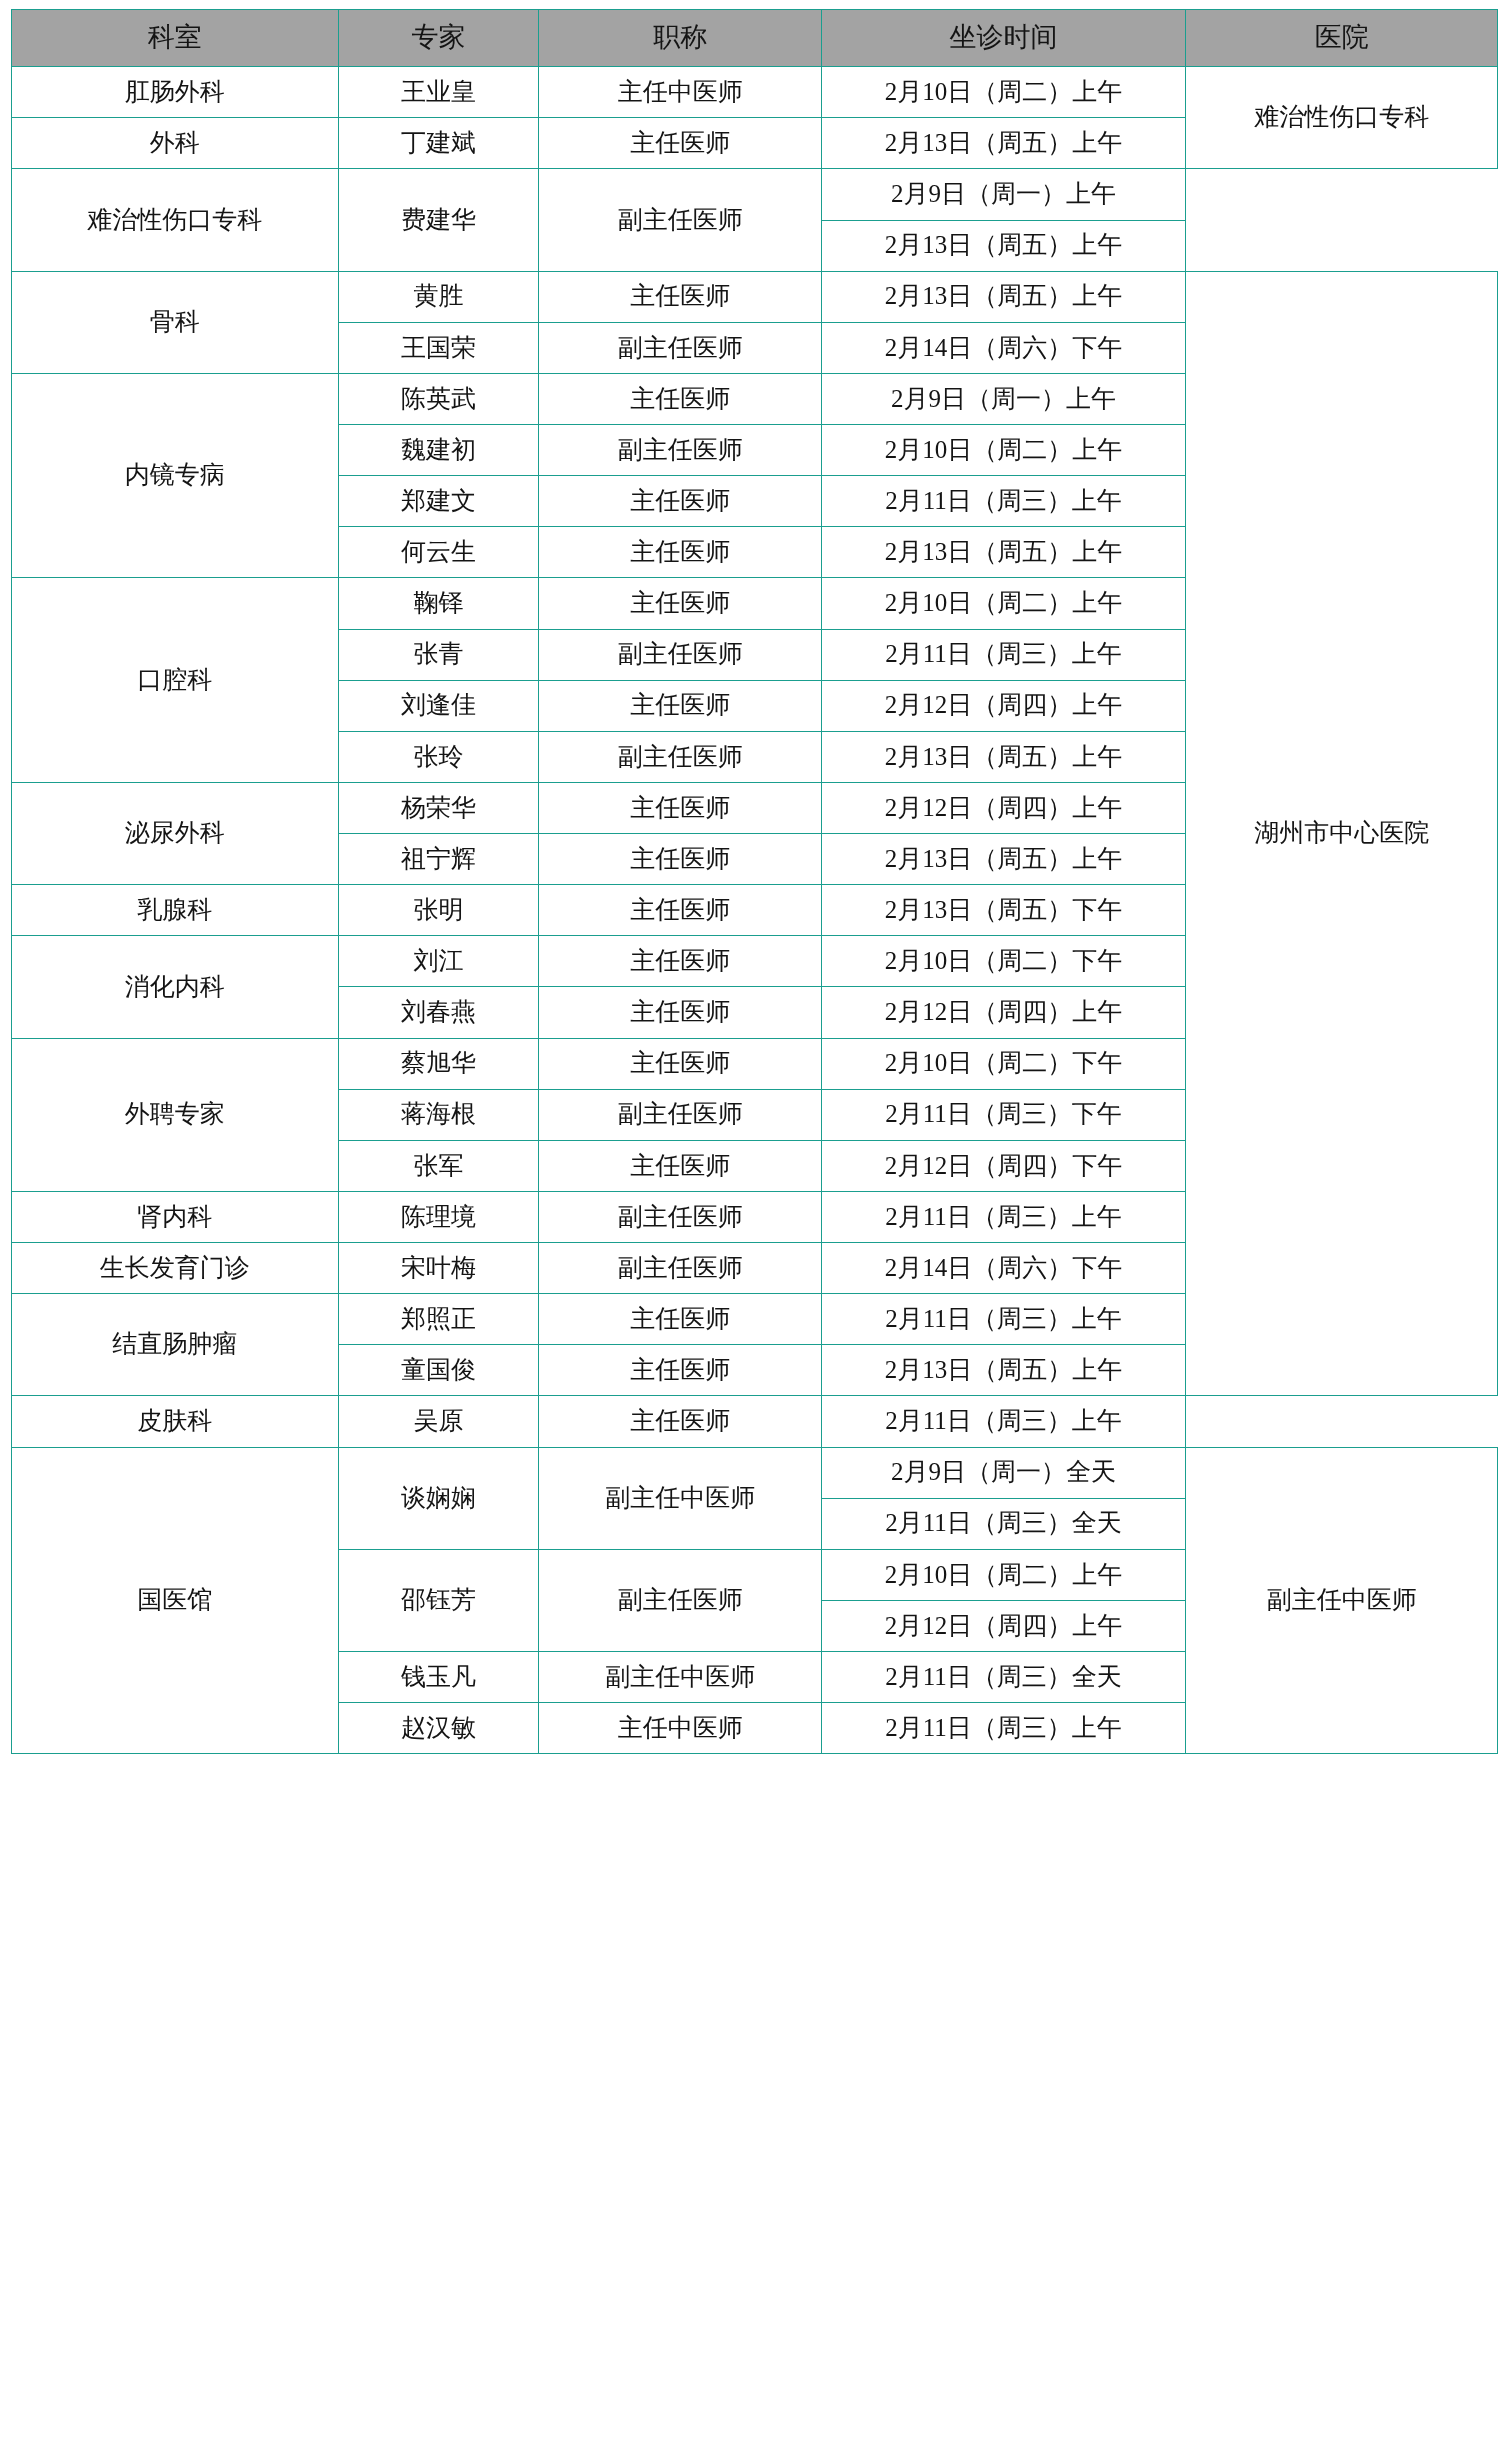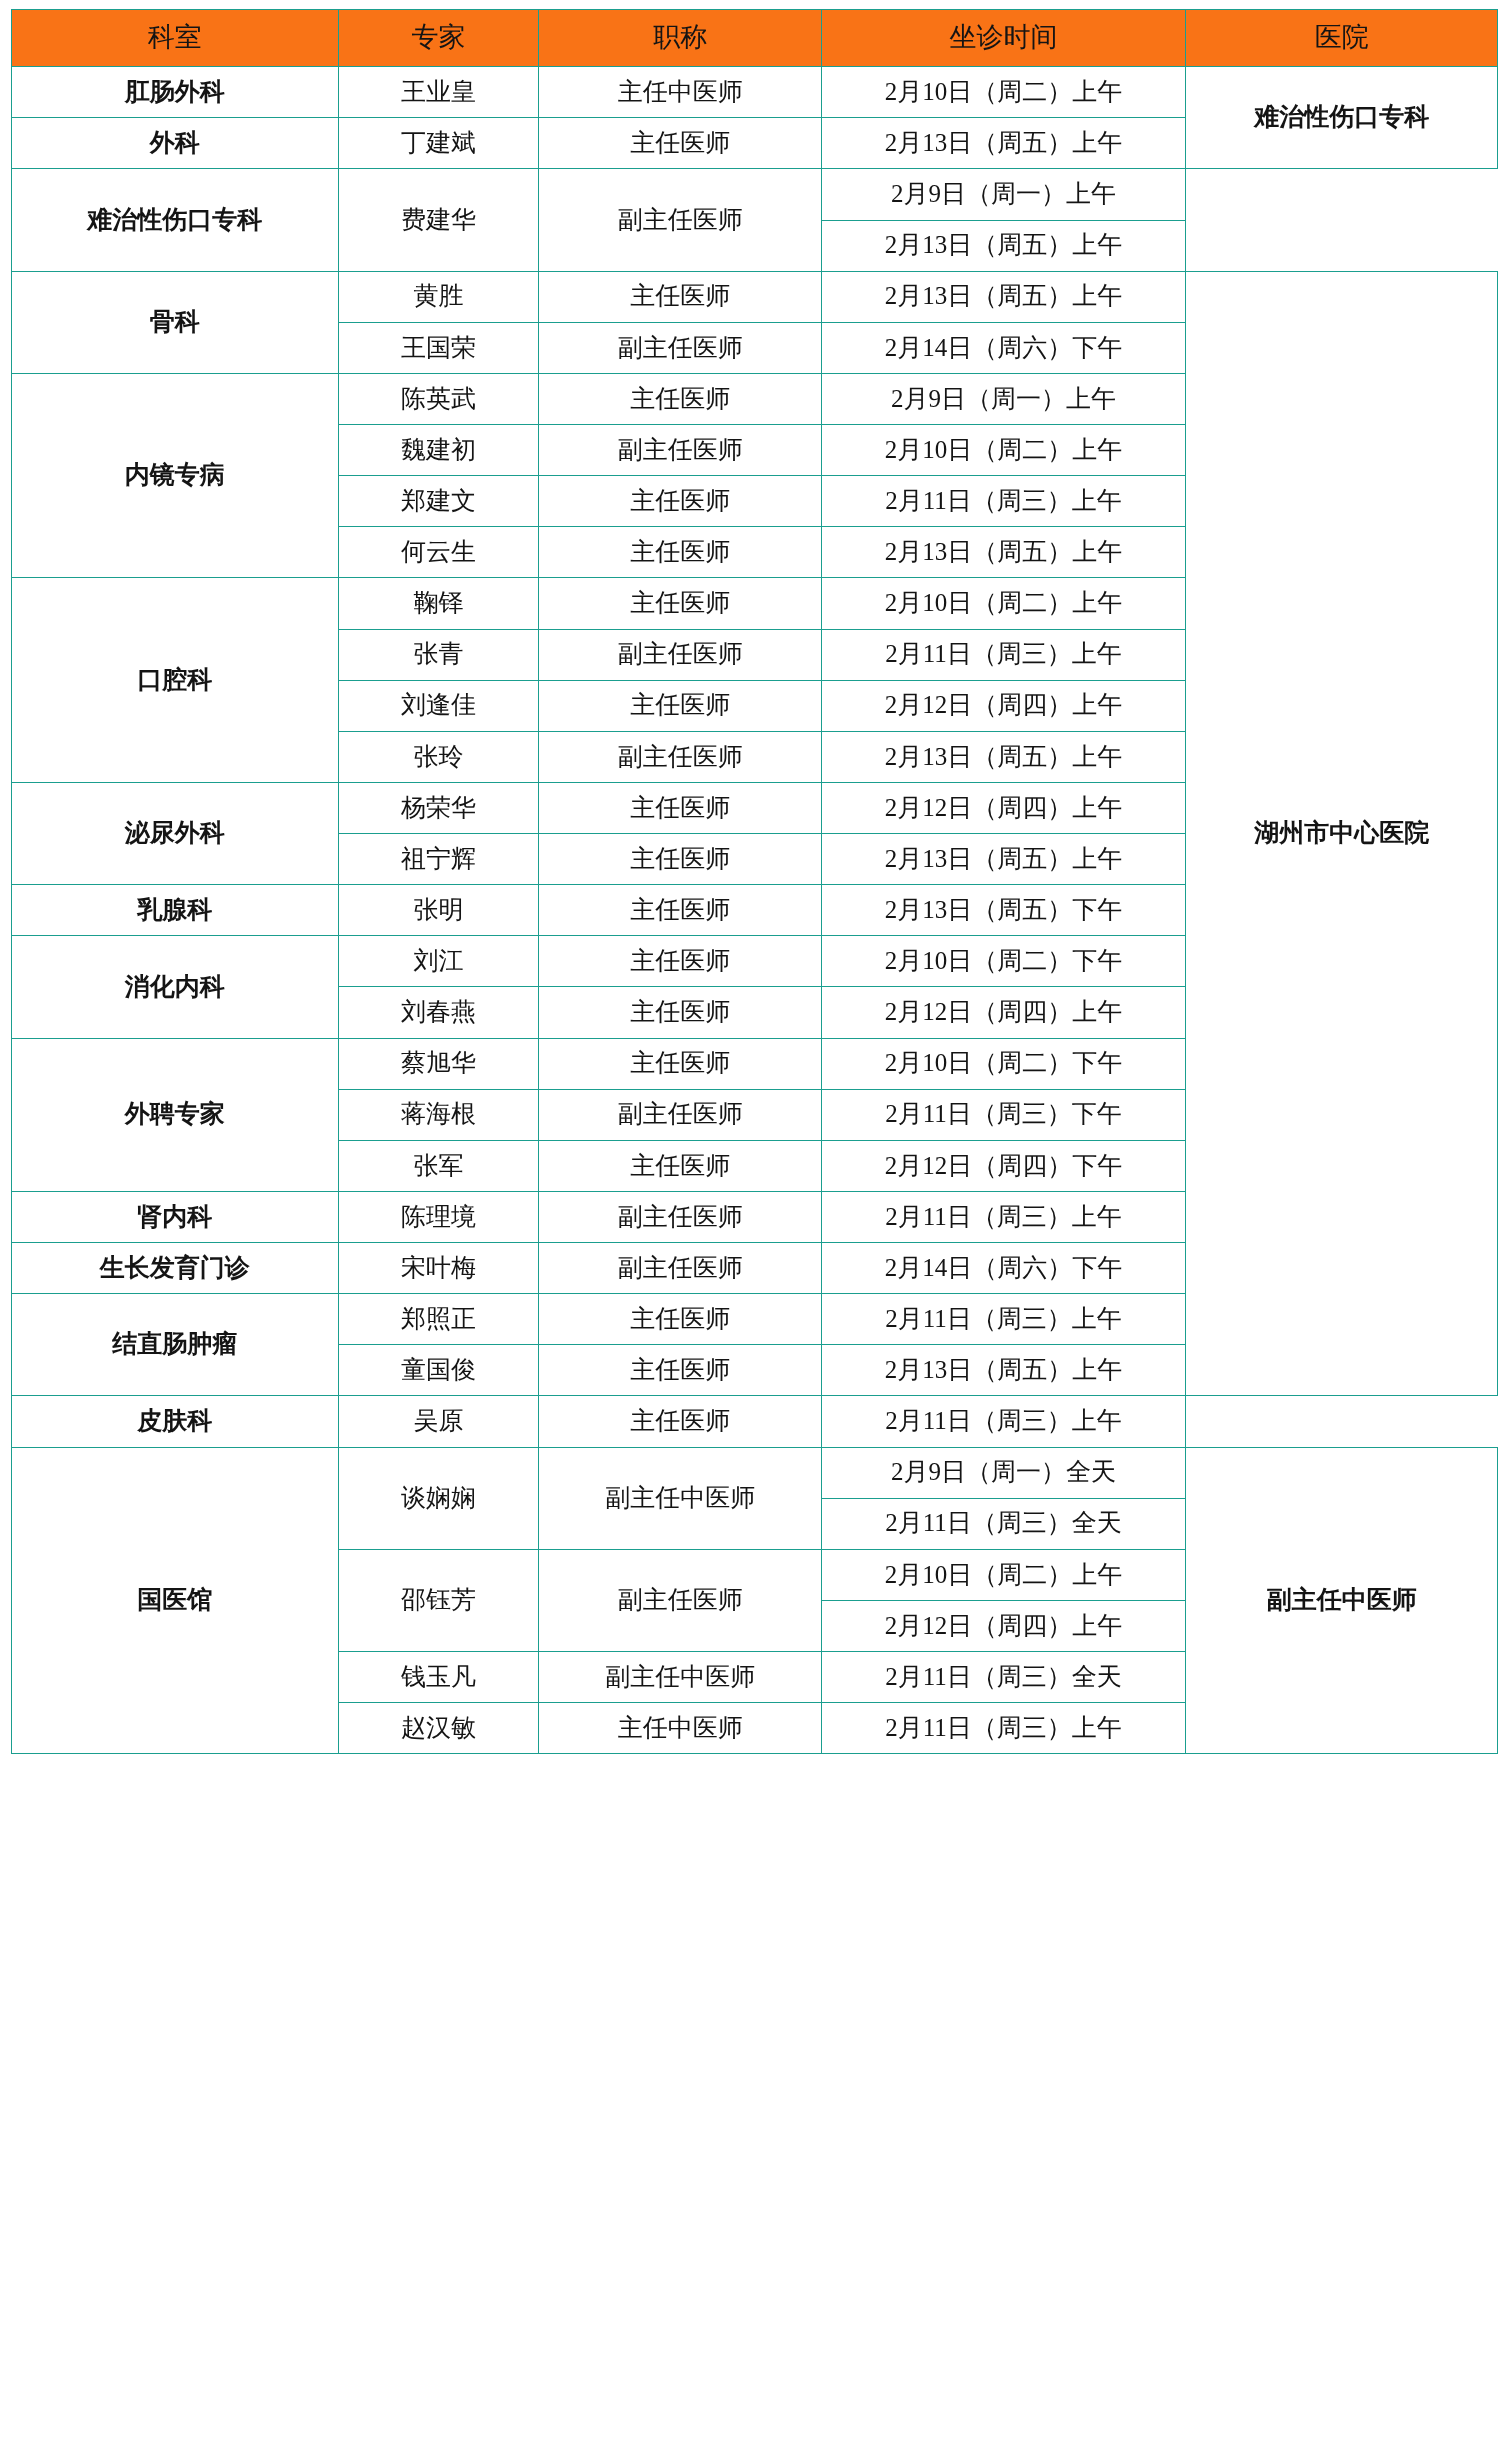--- a/index.html
+++ b/index.html
@@ -42,28 +42,28 @@
   table.sched th, table.sched td {
     border: 1.5px solid #1a9e8f;
     text-align: center;
     vertical-align: middle;
     padding: 10.7px 2.9px;
     color: #141414;
     line-height: 1.15;
     white-space: nowrap;
   }
   table.sched thead th {
-    background: #f97316;
+    background: #a3a3a3;
     font-weight: normal;
     font-size: 27px;
     padding: 12.7px 2.9px;
     margin-left: 8px;
   }
   td.dept, td.hosp {
-    font-weight: bold;
+    font-weight: normal;
   }
   .hosp-cell {
     font-weight: normal;
   }
 </style>
 </head>
 <body>
 
 <div id="sheet">
 

